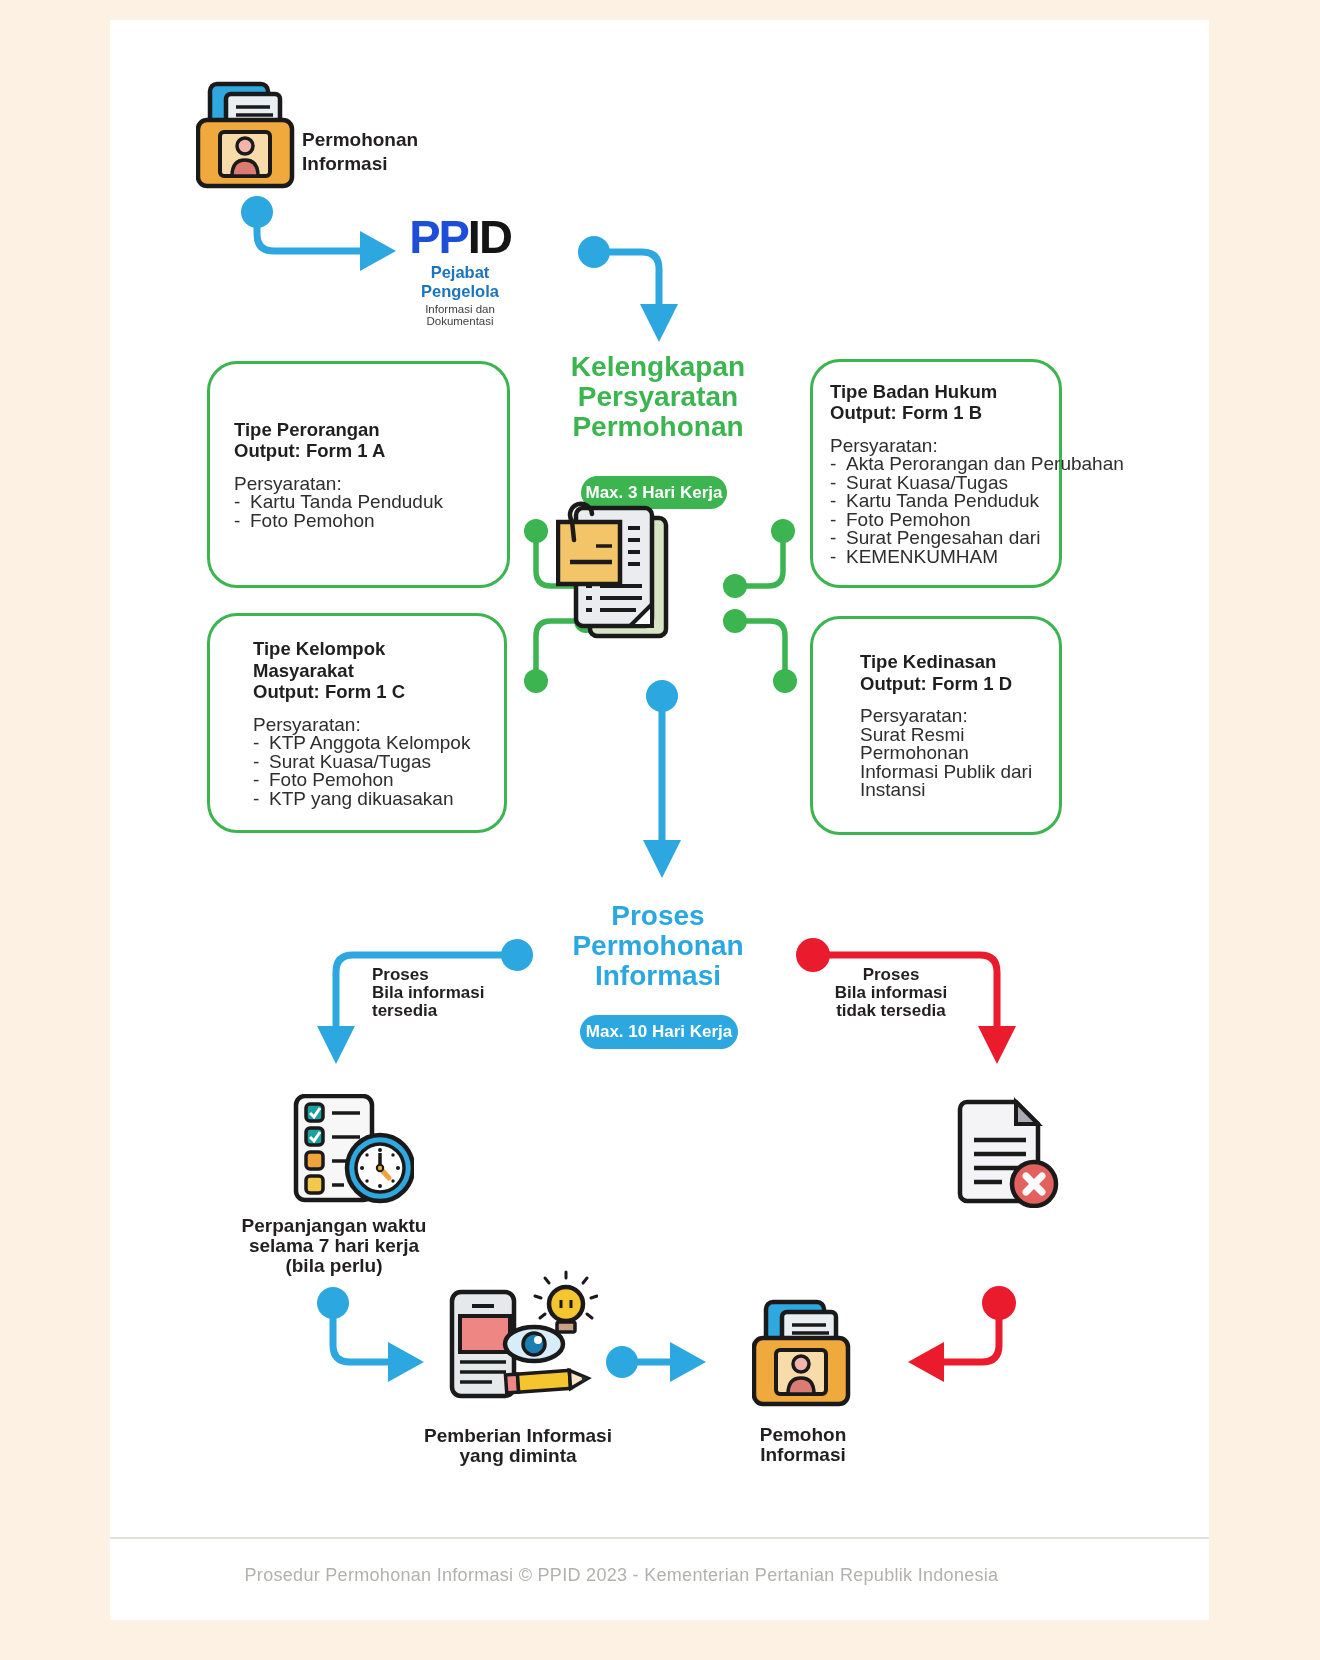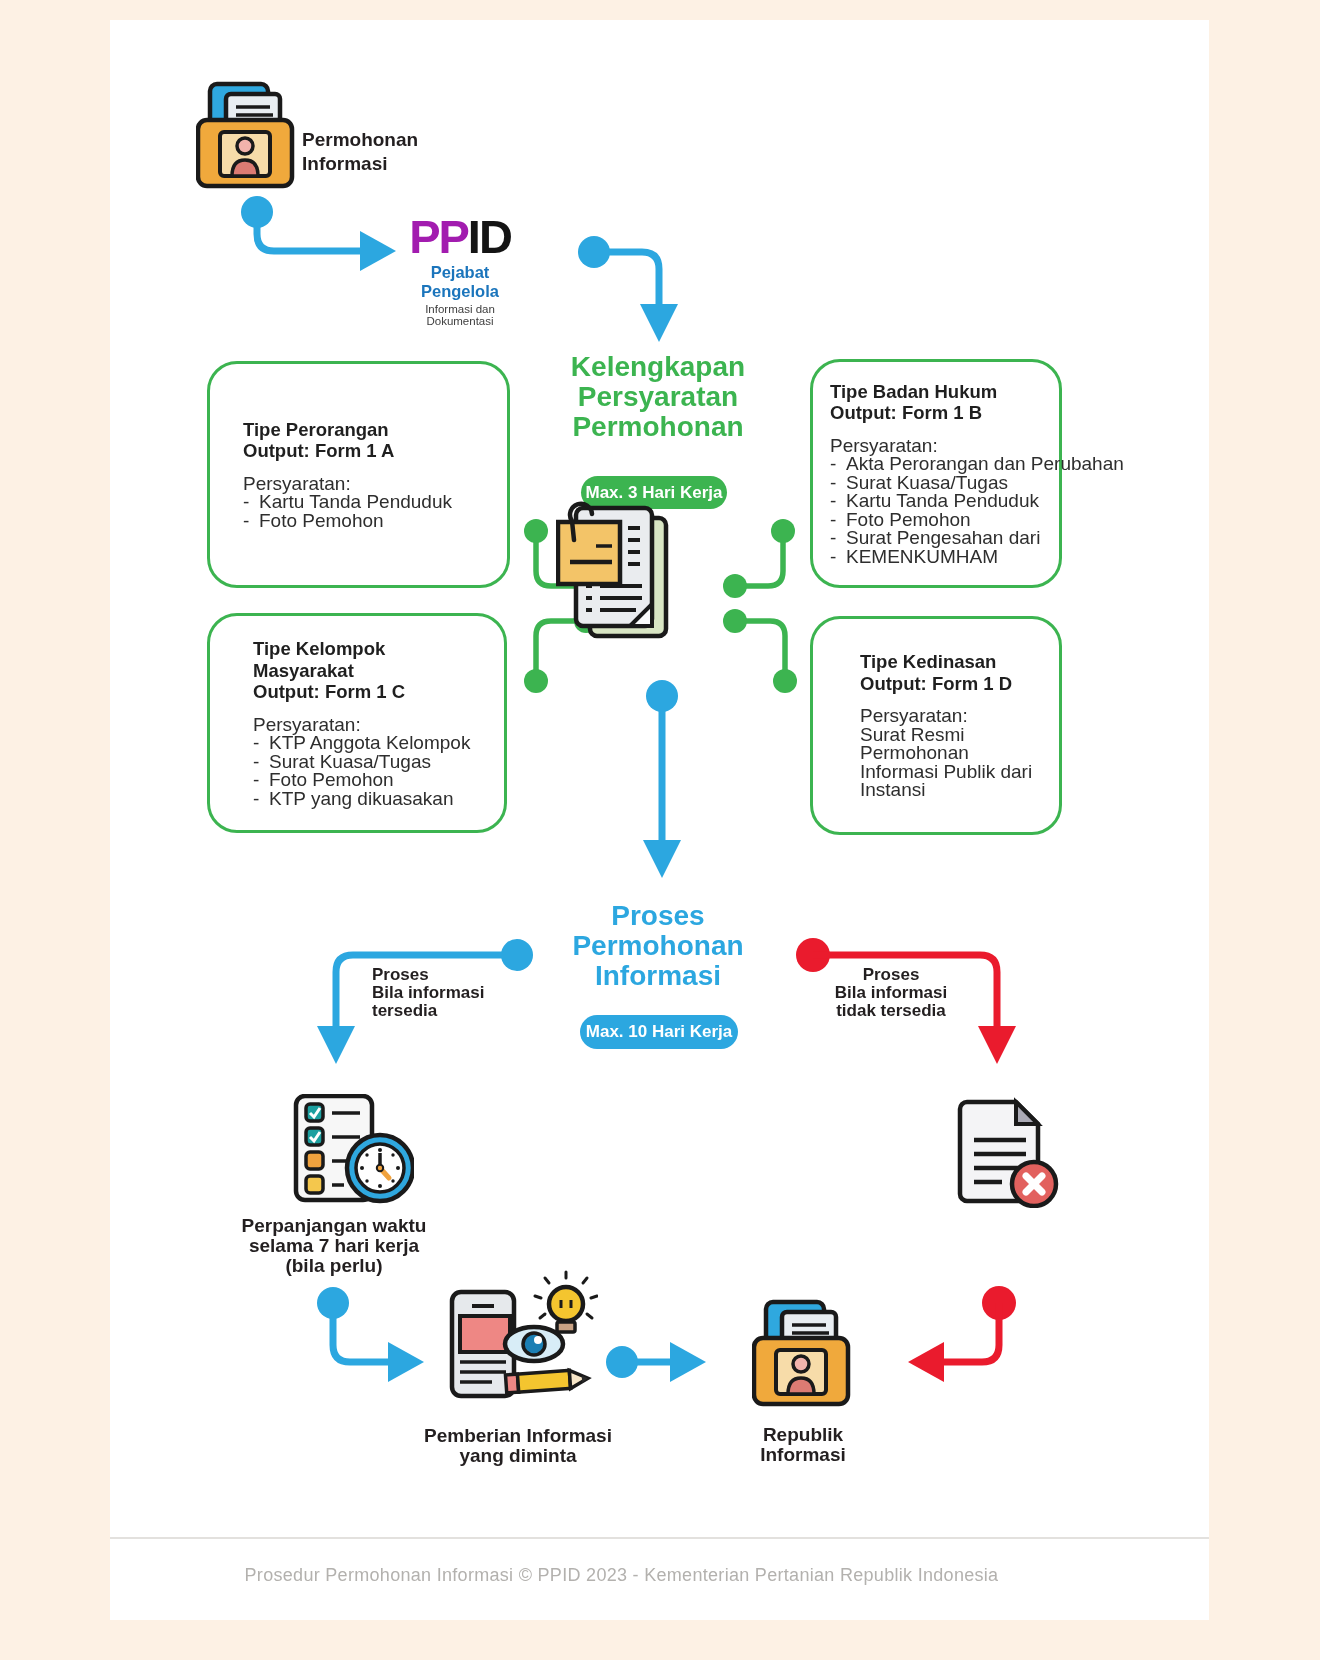--- a/index.html
+++ b/index.html
@@ -16,21 +16,21 @@
   .abs{position:absolute;}
   .pre{white-space:pre-line;}
   svg{display:block;}
   .overlay{position:absolute;left:0;top:0;z-index:1;}
   .node{z-index:2;}
 
   .start-label{left:302px;top:128px;font-size:19px;font-weight:bold;line-height:24px;}
 
   .ppid{left:392px;top:214px;width:136px;text-align:center;z-index:2;}
   .ppid-acronym{font-size:47px;font-weight:bold;letter-spacing:-2px;line-height:46px;}
-  .ppid-pp{color:#a21caf;}
+  .ppid-pp{color:#1d4ed8;}
   .ppid-id{color:#141414;}
   .ppid-sub1{color:#1B75BC;font-size:16.5px;font-weight:bold;margin-top:3px;}
   .ppid-sub2{color:#3E3E3E;font-size:11.5px;margin-top:2px;}
 
   .center-title{width:300px;text-align:center;font-weight:bold;font-size:28px;line-height:30px;}
   .green-text{color:#3CB450;}
   .blue-text{color:#2CA7E0;}
   .badge{display:flex;align-items:center;justify-content:center;color:#fff;font-weight:bold;font-size:17px;border-radius:17px;z-index:2;}
   .badge-green{background:#3CB450;}
   .badge-blue{background:#2CA7E0;}
@@ -142,21 +142,21 @@
     <div class="ppid-acronym"><span class="ppid-pp">PP</span><span class="ppid-id">ID</span></div>
     <div class="ppid-sub1">Pejabat Pengelola</div>
     <div class="ppid-sub2">Informasi dan Dokumentasi</div>
   </div>
 
   <div class="abs node center-title green-text pre" style="left:508px;top:352px">Kelengkapan
 Persyaratan
 Permohonan</div>
   <div class="abs badge badge-green" style="left:581px;top:476px;width:146px;height:33px">Max. 3 Hari Kerja</div>
 
-  <div class="abs gbox" style="left:207px;top:361px;width:303px;height:227px;padding-left:33px;padding-right:10px">
+  <div class="abs gbox" style="left:207px;top:361px;width:303px;height:227px;padding-left:24px;padding-right:10px">
     <div class="gbox-title pre">Tipe Perorangan
 Output: Form 1 A</div>
     <div class="gbox-body">
       <div>Persyaratan:</div>
       <ul>
         <li>
             <span>Kartu Tanda Penduduk</span>
           </li>
         <li>
             <span>Foto Pemohon</span>
@@ -352,18 +352,18 @@
       <line x1="40" y1="27" x2="74" y2="27"></line>
         <line x1="40" y1="35" x2="77" y2="35"></line>
       <line x1="40" y1="43" x2="77" y2="43"></line>
         <line x1="40" y1="51" x2="68" y2="51"></line>
     </g>
     <rect x="2" y="40" width="94" height="66" rx="9" fill="#F0A93C" stroke="#1A1A1A" stroke-width="4.5"></rect>
     <rect x="24" y="52" width="50" height="44" rx="4" fill="#F7DCA9" stroke="#1A1A1A" stroke-width="4"></rect>
     <circle cx="49" cy="66" r="8" fill="#F2B3AC" stroke="#1A1A1A" stroke-width="3.5"></circle>
     <path d="M36,96 Q36,80 49,80 Q62,80 62,96 Z" fill="#DC7B73" stroke="#1A1A1A" stroke-width="3.5"></path>
   </svg>
-  <div class="abs caption pre" style="left:723px;top:1425px;width:160px">Republik
+  <div class="abs caption pre" style="left:723px;top:1425px;width:160px">Pemohon
 Informasi</div>
 
   <div class="abs footer-divider"></div>
   <div class="abs footer-text">Prosedur Permohonan Informasi © PPID 2023 - Kementerian Pertanian Republik Indonesia</div>
 </div>
 
 </body></html>

